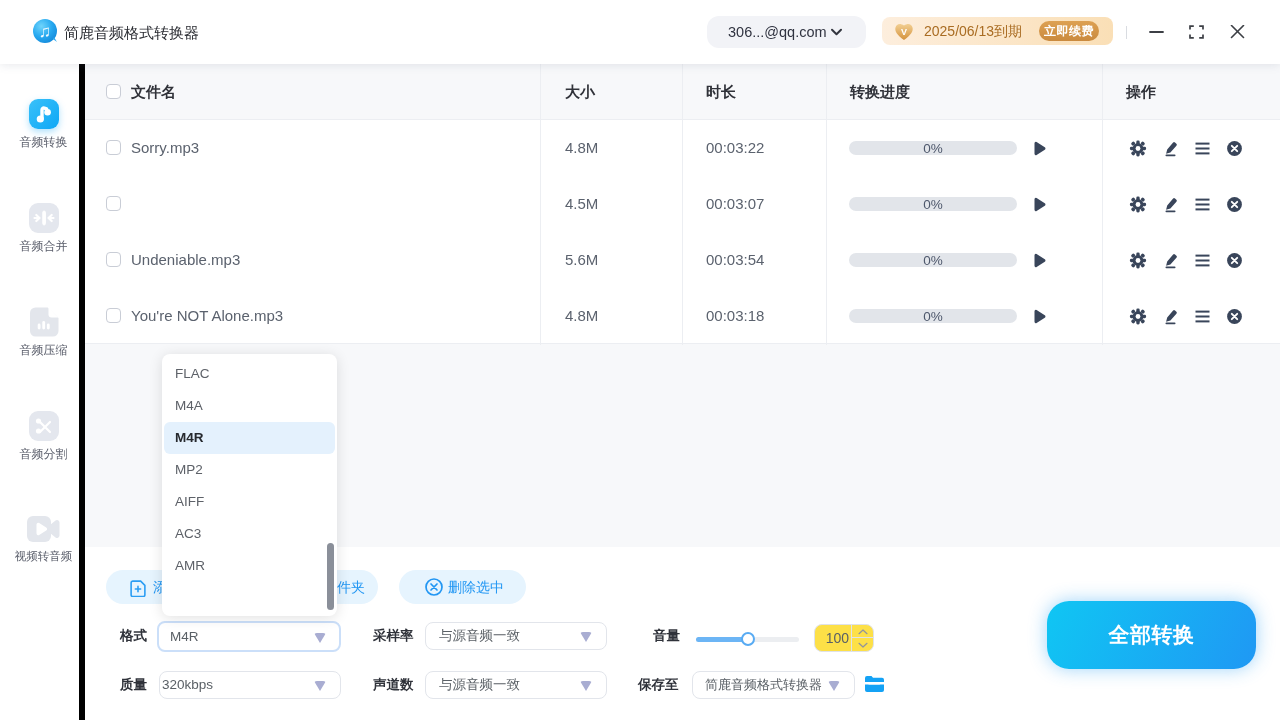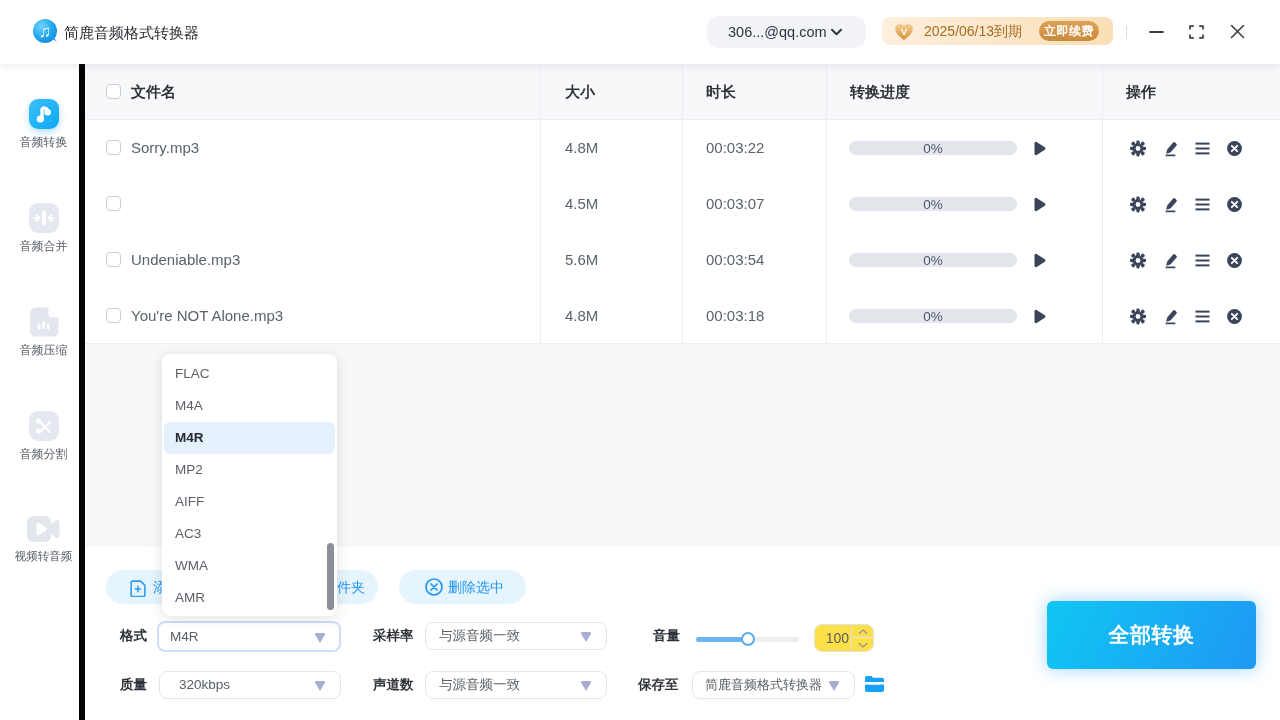--- a/index.html
+++ b/index.html
@@ -45,21 +45,21 @@
 .sel { position:absolute; height:28px; background:#fff; border:1px solid #e2e5eb; border-radius:8px; font-size:13.5px; color:#5a6066; line-height:26px; }
 .sel .tri { position:absolute; right:14px; top:9px; width:0; height:0; border-left:6.5px solid transparent; border-right:6.5px solid transparent; border-top:10px solid #a9add2; border-radius:3px; }
 .sel span { margin-left:12px; }
 
 #ddown { position:absolute; left:162px; top:354px; width:175px; height:262px; background:#fff; border-radius:8px;
   box-shadow:0 2px 14px rgba(0,0,0,.12); z-index:10; }
 .dd-item { height:32px; line-height:32px; padding-left:13px; font-size:13.5px; color:#5d6168; }
 .dd-item.sel-item { background:#e4f1fd; color:#26292e; font-weight:bold; border-radius:6px; margin:0 2px; padding-left:11px; }
 #dscroll { position:absolute; right:3px; top:189px; width:7px; height:67px; border-radius:4px; background:#8a8f99; }
 
-#convert { position:absolute; left:1047px; top:601px; width:209px; height:68px; border-radius:6px;
+#convert { position:absolute; left:1047px; top:601px; width:209px; height:68px; border-radius:22px;
   background:linear-gradient(115deg,#10c6f3 0%,#1f98f4 100%); box-shadow:0 0 18px rgba(42,160,245,.45);
   color:#fff; font-size:21px; font-weight:bold; text-align:center; line-height:68px; letter-spacing:0.5px; }
 
 #slider-track { position:absolute; left:696px; top:637px; width:103px; height:5px; border-radius:2.5px; background:#eceef1; }
 #slider-fill { position:absolute; left:696px; top:637px; width:53px; height:5px; border-radius:2.5px; background:#6cb5f5; }
 #slider-thumb { position:absolute; left:741px; top:632px; width:14px; height:14px; border-radius:7px; background:#fff; border:2.5px solid #58abf3; }
 #numin { position:absolute; left:814px; top:624px; width:60px; height:28px; border:1px solid #dfe2e8; border-radius:8px; background:#fde047; }
 #numin .val { position:absolute; left:0; top:0; width:34px; height:26px; line-height:26px; text-align:right; font-size:14px; color:#5a6066; }
 #numin .spin { position:absolute; right:0; top:0; width:22px; height:26px; border-left:1px solid #dfe2e8; }
 #numin .spin div { height:13px; text-align:center; font-size:10px; color:#8f96a3; line-height:13px; }
@@ -374,21 +374,21 @@
 <div><svg width="10" height="6" viewBox="0 0 10 6" style="margin-top:3px">
           <path d="M1 4.7 L5 1 L9 4.7" fill="none" stroke="#90949d" stroke-width="1.2" stroke-linecap="round" stroke-linejoin="round"></path>
         </svg></div>
 <div><svg width="10" height="6" viewBox="0 0 10 6" style="margin-top:3px">
           <path d="M1 1.3 L5 5 L9 1.3" fill="none" stroke="#90949d" stroke-width="1.2" stroke-linecap="round" stroke-linejoin="round"></path>
         </svg></div>
 </div>
   </div>
 
 <div class="lbl" style="left:120px; top:671px;">质量</div>
-<div class="sel" style="left:159px; top:671px; width:182px;"><span style="margin-left:19px">320kbps</span><div class="tri"></div></div>
+<div class="sel" style="left:159px; top:671px; width:182px;"><span style="margin-left:2px">320kbps</span><div class="tri"></div></div>
 <div class="lbl" style="left:373px; top:671px;">声道数</div>
 <div class="sel" style="left:425px; top:671px; width:182px;"><span style="margin-left:13px">与源音频一致</span><div class="tri"></div></div>
 <div class="lbl" style="left:638px; top:671px;">保存至</div>
 <div class="sel" style="left:692px; top:671px; width:163px; font-size:13px;"><span style="margin-left:12px">简鹿音频格式转换器</span><div class="tri" style="right:14px"></div></div>
 <svg class="abs" style="left:865px;top:676px" width="19" height="16" viewBox="0 0 19 16">
   <path d="M0 2 a2 2 0 0 1 2 -2 h4.5 l1.5 1.8 h9 a2 2 0 0 1 2 2 v2.2 h-19 z" fill="#14a2f5"></path>
   <path d="M0 8.5 h19 v5.5 a2 2 0 0 1 -2 2 h-15 a2 2 0 0 1 -2 -2 z" fill="#14a2f5"></path>
   <rect x="3" y="6" width="12.5" height="2.5" rx="1.2" fill="#fff"></rect>
   <rect x="0" y="6" width="19" height="0.6" fill="#fff" opacity="0.9"></rect>
 </svg>
@@ -396,16 +396,15 @@
 <div id="convert">全部转换</div>
 
 <div id="ddown">
   <div style="height:4px"></div>
   <div class="dd-item">FLAC</div>
   <div class="dd-item">M4A</div>
   <div class="dd-item sel-item">M4R</div>
   <div class="dd-item">MP2</div>
   <div class="dd-item">AIFF</div>
   <div class="dd-item">AC3</div>
-  <div class="dd-item">WMA</div>
   <div class="dd-item">AMR</div>
   <div id="dscroll"></div>
 </div>
 
 </body></html>

